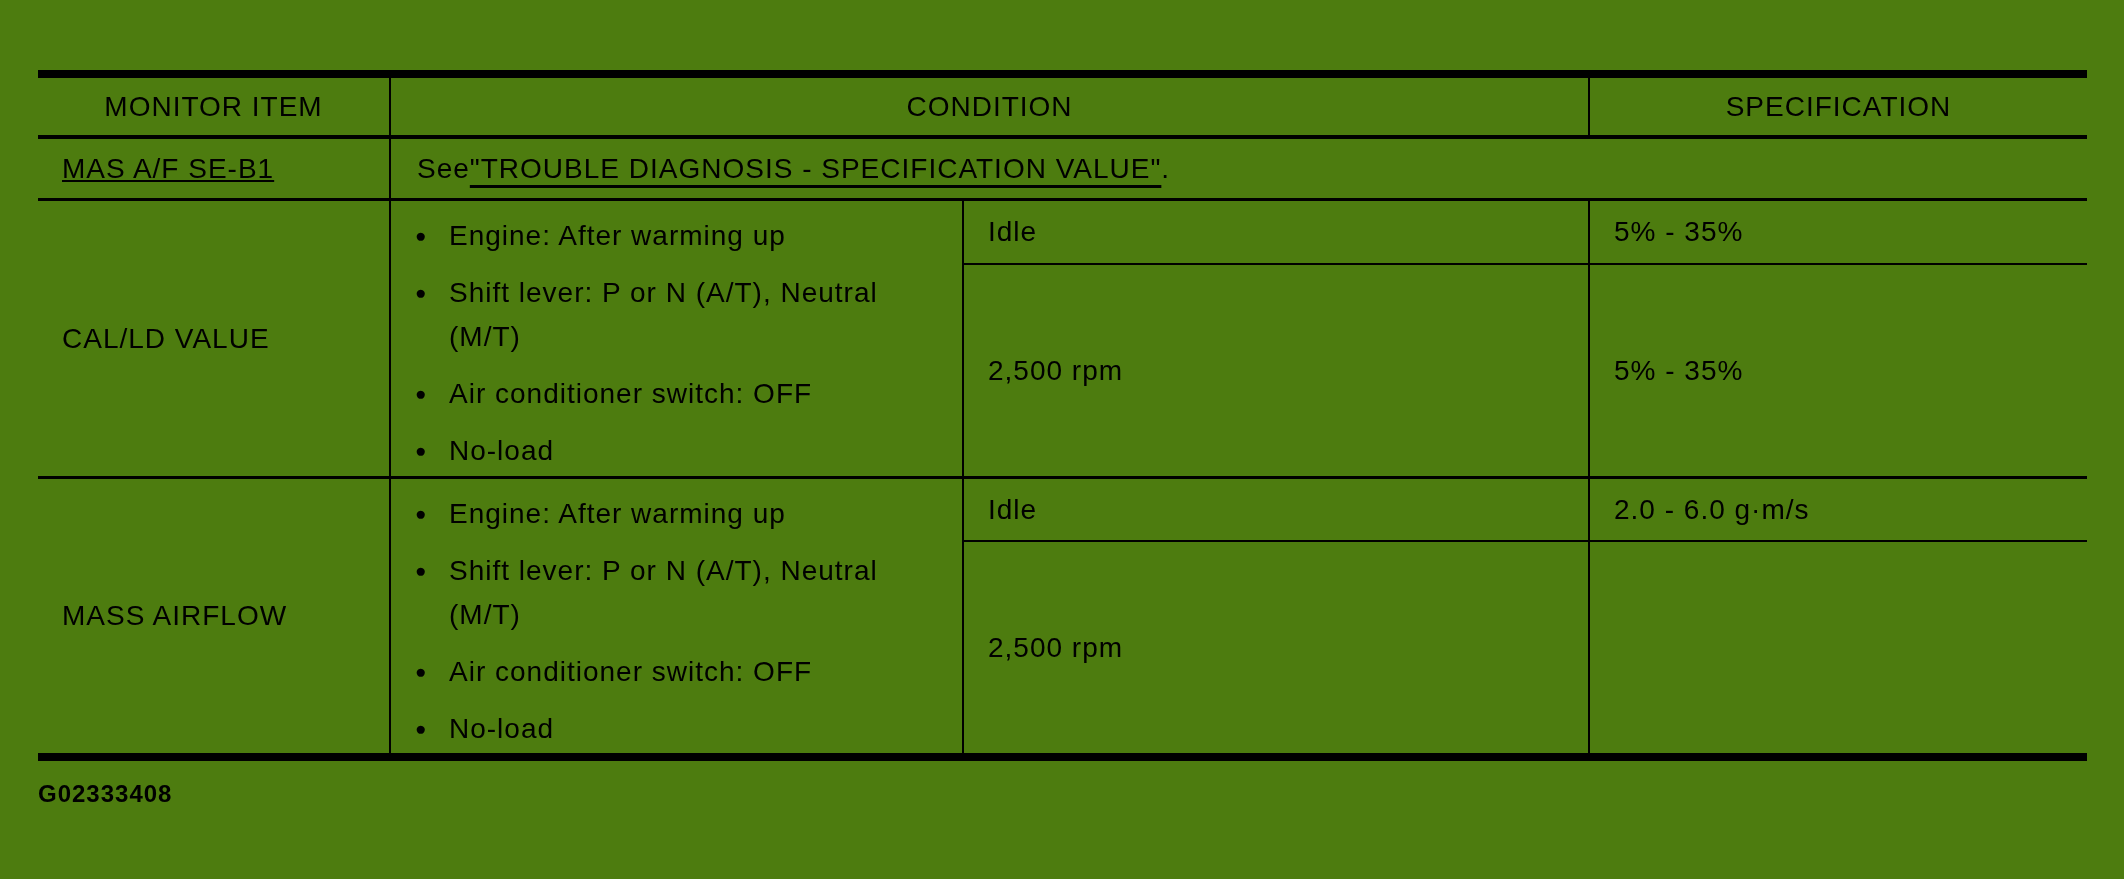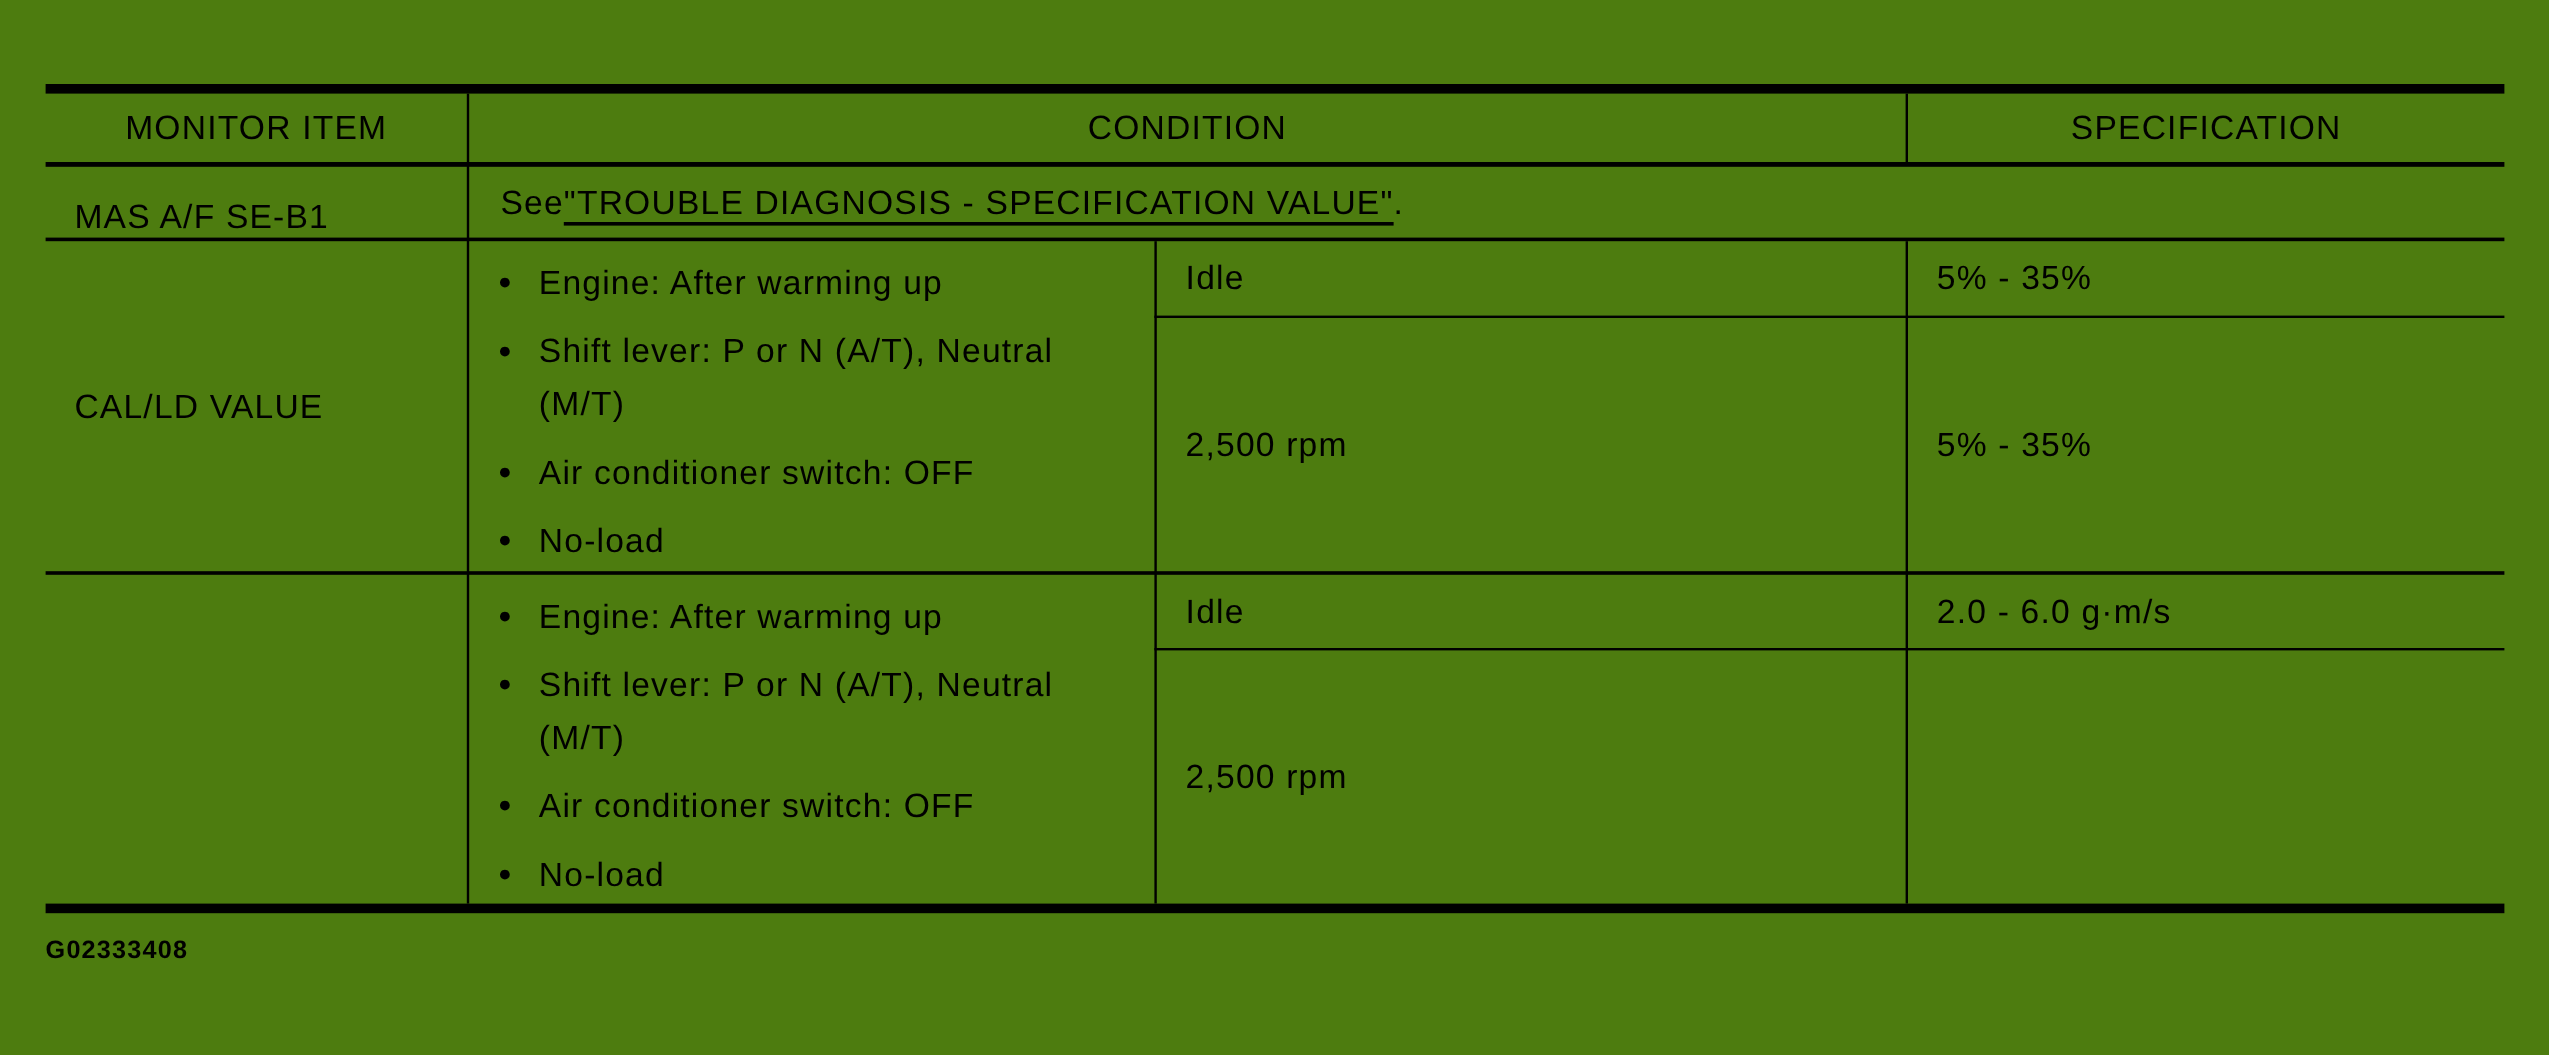--- a/index.html
+++ b/index.html
@@ -13,21 +13,21 @@
   .hline,.vline{position:absolute;background:#000;}
   .cell{position:absolute;display:flex;align-items:center;box-sizing:border-box;}
   .center{justify-content:center;text-align:center;}
   .padL{padding-left:24px;}
   .bullets{position:absolute;box-sizing:border-box;padding:13px 0 0 24px;}
   .bullets ul{list-style:none;margin:0;padding:0;}
   .bullets li{display:flex;margin:0 0 13px 0;}
   .bullet{flex:0 0 34px;font-size:19px;line-height:44px;}
   .btxt{line-height:44px;max-width:508px;}
   .link{text-decoration:underline;text-decoration-thickness:3px;text-underline-offset:7px;cursor:pointer;color:#000;}
-  .figid{position:absolute;left:38px;top:780px;font-size:21px;font-weight:700;letter-spacing:1px;}
+  .figid{position:absolute;left:38px;top:780px;font-size:24px;font-weight:700;letter-spacing:1px;}
 </style>
 </head>
 <body>
 
 <div class="page">
   <div class="tbl">
 
     <div class="hline" style="left:0;top:0;width:2049px;height:8px;"></div>
     <div class="hline" style="left:0;top:65px;width:2049px;height:4px;"></div>
     <div class="hline" style="left:0;top:128px;width:2049px;height:3px;"></div>
@@ -38,21 +38,21 @@
 
     <div class="vline" style="left:351px;top:8px;width:2px;height:675px;"></div>
     <div class="vline" style="left:924px;top:131px;width:2px;height:552px;"></div>
     <div class="vline" style="left:1550px;top:8px;width:2px;height:57px;"></div>
     <div class="vline" style="left:1550px;top:131px;width:2px;height:552px;"></div>
 
     <div class="cell center" style="left:0;top:8px;width:351px;height:57px;">MONITOR ITEM</div>
     <div class="cell center" style="left:353px;top:8px;width:1197px;height:57px;">CONDITION</div>
     <div class="cell center" style="left:1552px;top:8px;width:497px;height:57px;">SPECIFICATION</div>
 
-    <div class="cell padL" style="left:0;top:81px;width:351px;height:59px;">MAS A/F SE-B1</div>
+    <div class="cell padL" style="left:0;top:69px;width:351px;height:59px;text-decoration:underline;">MAS A/F SE-B1</div>
     <div class="cell" style="left:353px;top:69px;width:1696px;height:59px;padding-left:26px;text-align:right;">
       <span>See </span>
       <span class="link">"TROUBLE DIAGNOSIS - SPECIFICATION VALUE"</span>
       <span> .</span>
     </div>
 
     <div class="cell padL" style="left:0;top:131px;width:351px;height:275px;">CAL/LD VALUE</div>
     <div class="bullets" style="left:353px;top:131px;width:569px;height:275px;">
       <ul>
         <li>
@@ -71,20 +71,21 @@
           <span class="bullet">●</span>
           <span class="btxt">No-load</span>
           </li>
       </ul>
     </div>
     <div class="cell padL" style="left:926px;top:131px;width:622px;height:62px;">Idle</div>
     <div class="cell padL" style="left:926px;top:195px;width:622px;height:211px;">2,500 rpm</div>
     <div class="cell padL" style="left:1552px;top:131px;width:497px;height:62px;">5% - 35%</div>
     <div class="cell padL" style="left:1552px;top:195px;width:497px;height:211px;">5% - 35%</div>
 
+    <div class="cell padL" style="left:0;top:409px;width:351px;height:274px;">MASS AIRFLOW</div>
     <div class="bullets" style="left:353px;top:409px;width:569px;height:274px;">
       <ul>
         <li>
           <span class="bullet">●</span>
           <span class="btxt">Engine: After warming up</span>
           </li>
         <li>
           <span class="bullet">●</span>
           <span class="btxt">Shift lever: P or N (A/T), Neutral (M/T)</span>
           </li>

